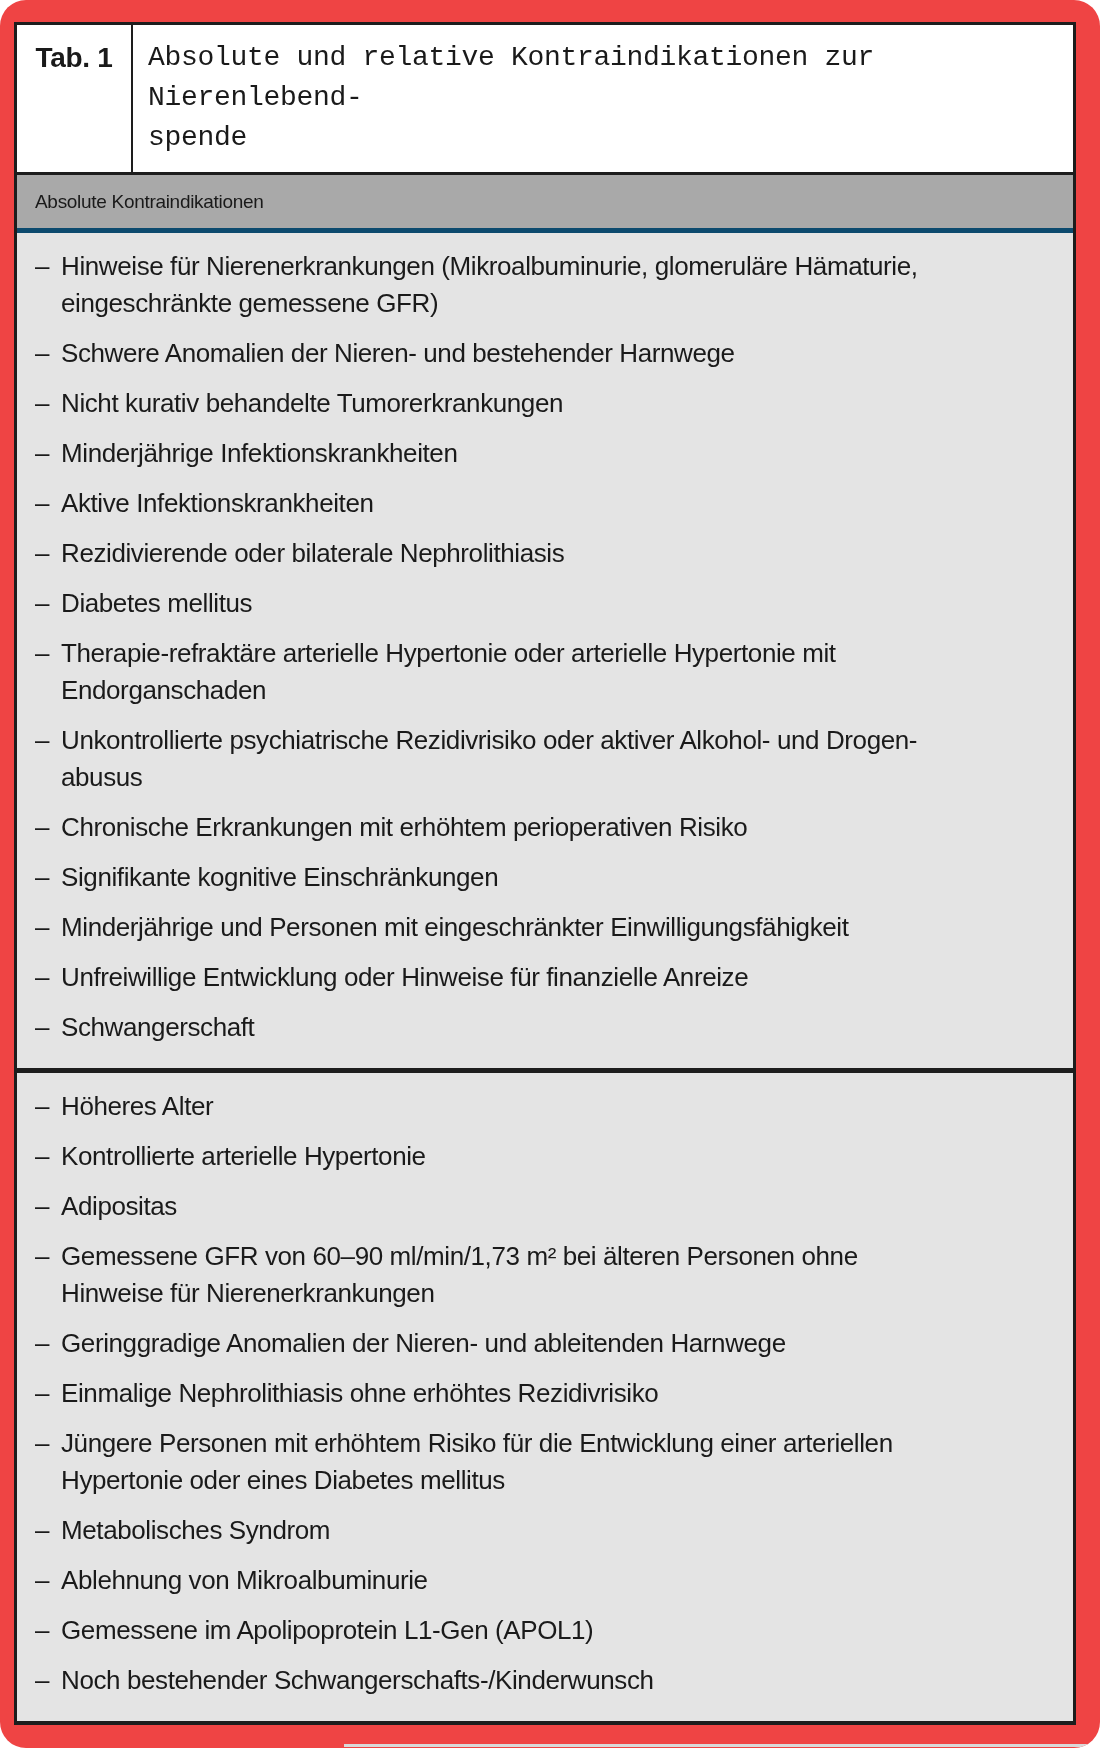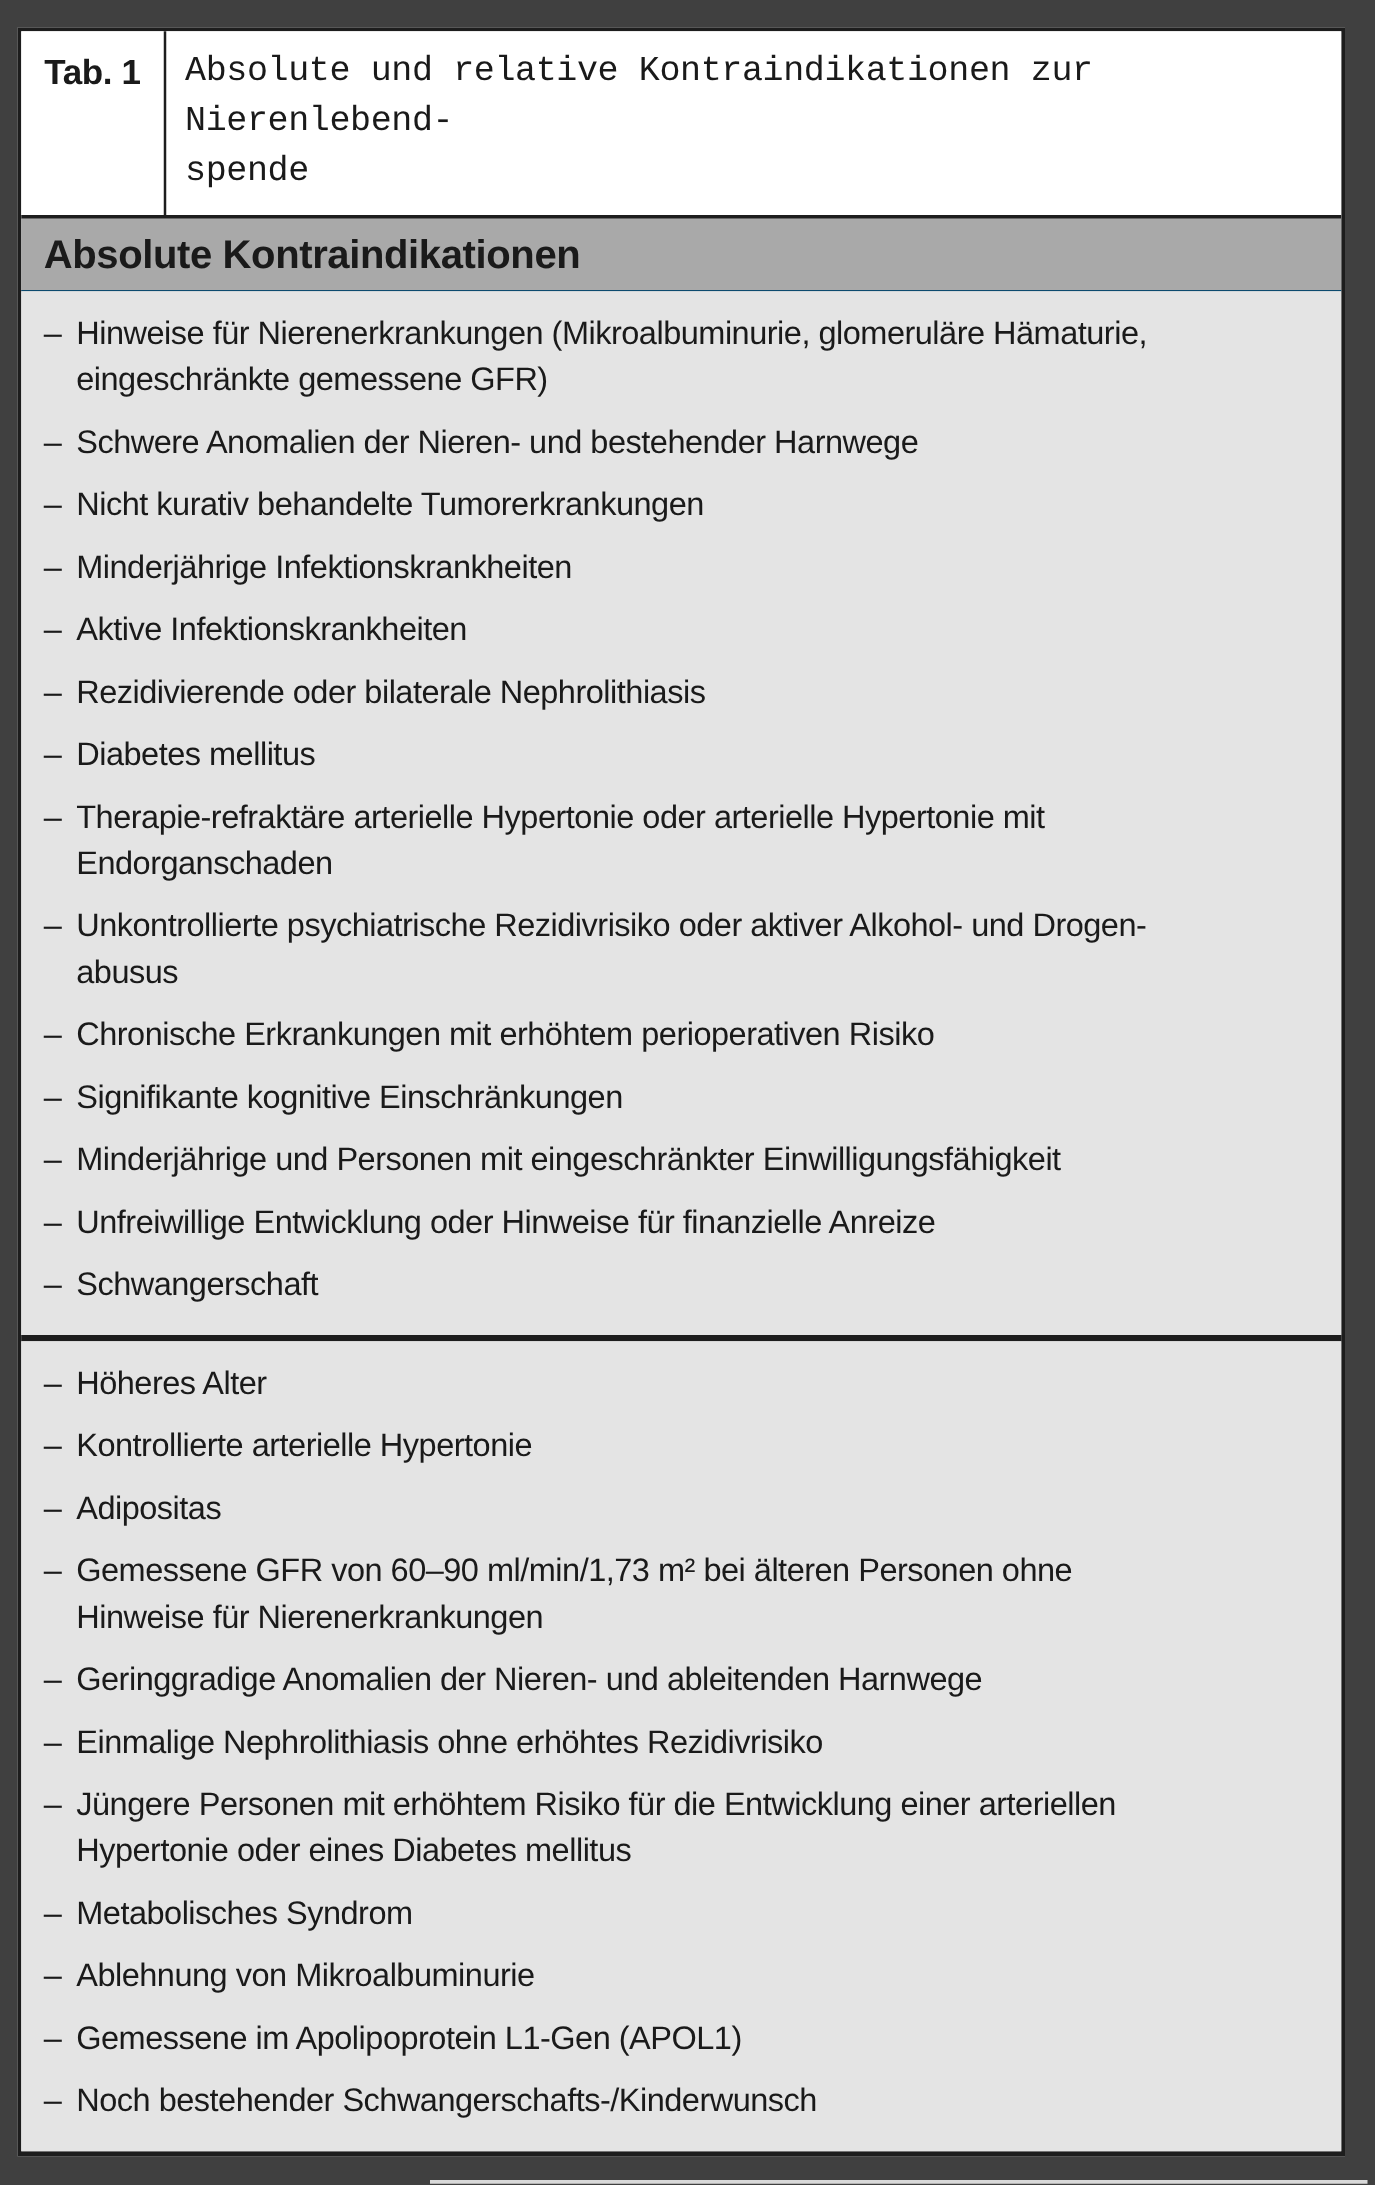--- a/index.html
+++ b/index.html
@@ -8,22 +8,23 @@
     width: 1100px;
     background: #ffffff;
     font-family: "Liberation Sans", sans-serif;
     color: #1a1a1a;
   }
 
   .page {
     position: relative;
     width: 1100px;
     height: 1748px;
-    background: #404040;
+    background: #ef4444;
     overflow: hidden;
+    border-radius: 26px;
   }
 
   .ktable {
     position: absolute;
     left: 14px;
     top: 22px;
     width: 1062px;
     border: 3px solid #1d1d1d;
     border-bottom-width: 4px;
     background: #e4e4e4;
@@ -57,24 +58,24 @@
     font-family: Liberation Mono, monospace;
   }
 
   
   .section-header {
     background: #a9a9a9;
     height: 58px;
     display: flex;
     align-items: center;
     padding-left: 18px;
-    font-weight: bold;
-    font-size: 32px;
+    font-weight: normal;
+    font-size: 19px;
     letter-spacing: -0.3px;
-    border-bottom: 1px solid #0c4a6e;
+    border-bottom: 5px solid #0c4a6e;
   }
   .section-relative {
     border-top: 5px solid #1d1d1d;
   }
 
   
   .items {
     padding: 15px 20px 22px 18px;
     background: #e4e4e4;
   }

